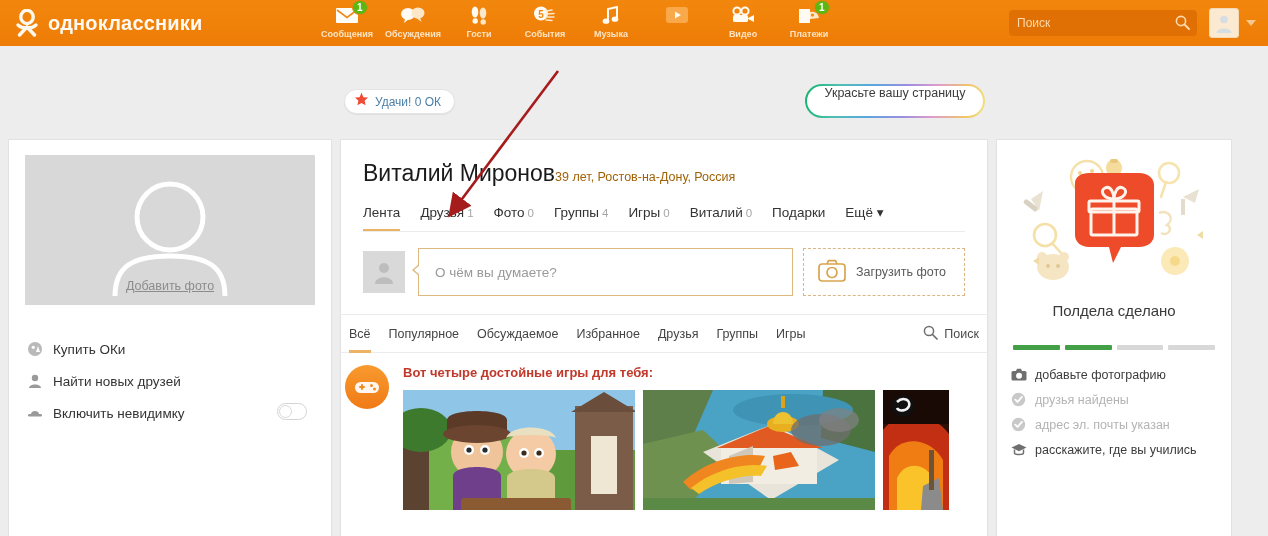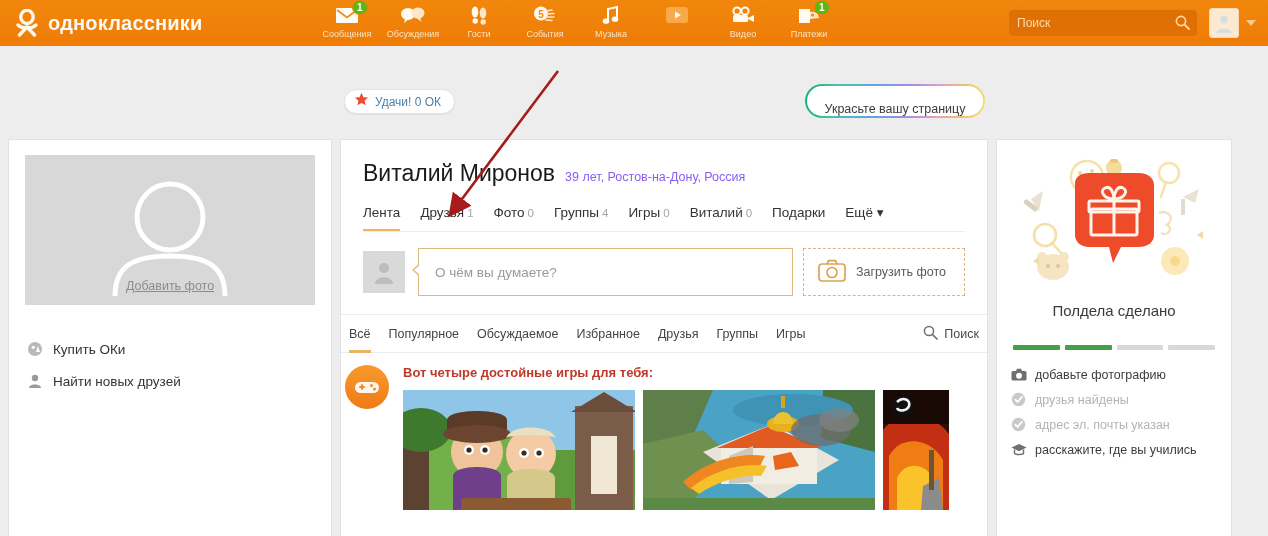--- a/index.html
+++ b/index.html
@@ -31,21 +31,21 @@
   }
 
   .nav { display: flex; align-items: flex-start; height: 46px; }
   .navitem {
     position: relative; width: 66px; height: 46px;
     display: flex; flex-direction: column; align-items: center;
     justify-content: flex-start; padding-top: 4px; cursor: pointer;
   }
   .navitem .ico { height: 22px; display: flex; align-items: center; justify-content: center; }
   .navitem .lbl {
-    font-size: 9px; color: #fde4c4; margin-top: 3px; white-space: nowrap;
+    font-size: 9px; color: #fde4c4; margin-top: 3px; white-space: nowrap; font-weight: bold;
   }
   .badge {
     position: absolute; top: 0px; left: 38px;
     min-width: 15px; height: 15px; border-radius: 8px;
     background: #5cb811; color: #fff; font-size: 10px; font-weight: bold;
     display: flex; align-items: center; justify-content: center;
     padding: 0 4px; border: 1px solid #ef8012;
   }
 
   .search-wrap {
@@ -84,21 +84,21 @@
   .luck-btn .txt { font-size: 12px; color: #4b7fa8; margin-left: 6px; }
 
   .decorate-btn {
     position: absolute; left: 805px; top: 38px;
     width: 180px; height: 34px; border-radius: 17px;
     padding: 2px; cursor: pointer;
     background: linear-gradient(100deg,#12b36a 0%,#4fc0b0 18%,#5aa7e0 36%,#9a8ee0 55%,#e09ccb 72%,#f0c46a 88%,#f2e37a 100%);
   }
   .decorate-btn .inner {
     width: 100%; height: 100%; border-radius: 15px; background: #fff;
-    display: flex; align-items: flex-end; justify-content: center;
+    display: flex; align-items: flex-start; justify-content: center;
     font-size: 12.5px; color: #3b3b3b;
   }
 
   
   .sidebar {
     position: absolute; left: 8px; top: 93px;
     width: 324px; height: 430px; background: #fff;
     border: 1px solid #e2e2e2; border-bottom: none;
   }
   .avatar-box {
@@ -134,21 +134,21 @@
   .center {
     position: absolute; left: 340px; top: 93px;
     width: 648px; background: #fff; border: 1px solid #e2e2e2;
     height: 430px;
   }
   .profile-head { padding: 20px 22px 0 22px; }
   .pname {
     display: flex; align-items: baseline;
   }
   .pname .n { font-size: 23px; color: #1a1a1a; font-weight: normal; }
-  .pname .meta { font-size: 12.5px; color: #8b5cf6; margin-left: 10px; }
+  .pname .meta { font-size: 12.5px; color: #a16207; }
 
   .ptabs { display: flex; align-items: flex-end; margin-top: 17px; position: relative; }
   .ptab {
     font-size: 13.5px; color: #333; margin-right: 20px;
     padding-bottom: 12px; cursor: pointer; position: relative; white-space: nowrap;
   }
   .ptab .cnt { font-size: 11.5px; color: #a6a6a6; margin-left: 3px; }
   .ptab.active { color: #333; }
   .ptab.active::after {
     content: ""; position: absolute; left: 0; right: 0; bottom: 0;
@@ -423,20 +423,32 @@
       <div class="side-link">
         <span class="ico">
           <svg width="16" height="16" viewBox="0 0 16 16">
             <circle cx="8" cy="5" r="3.2" fill="#9a9a9a"></circle>
             <path d="M2 15 C2 10.2 14 10.2 14 15 Z" fill="#9a9a9a"></path>
           </svg>
         </span>
         <span class="lbl">Найти новых друзей</span>
       </div>
 
+      <div class="side-link">
+        <span class="ico">
+          <svg width="16" height="16" viewBox="0 0 16 16">
+            <path d="M4 9 C4 5 12 5 12 9 Z" fill="#9a9a9a"></path>
+            <rect x="1" y="9" width="14" height="2.4" rx="1.2" fill="#9a9a9a"></rect>
+          </svg>
+        </span>
+        <span class="lbl">Включить невидимку</span>
+        <span class="toggle">
+          <span class="knob"></span>
+        </span>
+      </div>
     </div>
   </div>
 
   <div class="center">
 
     <div class="profile-head">
       <div class="pname">
         <span class="n">Виталий Миронов</span>
         <span class="meta">39 лет, Ростов-на-Дону, Россия</span>
       </div>

